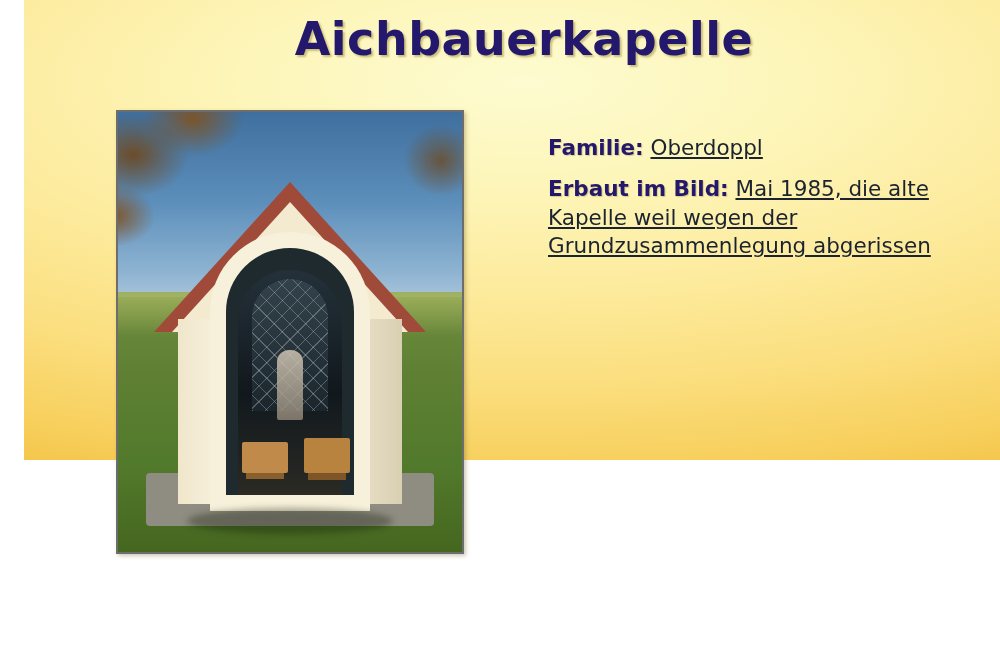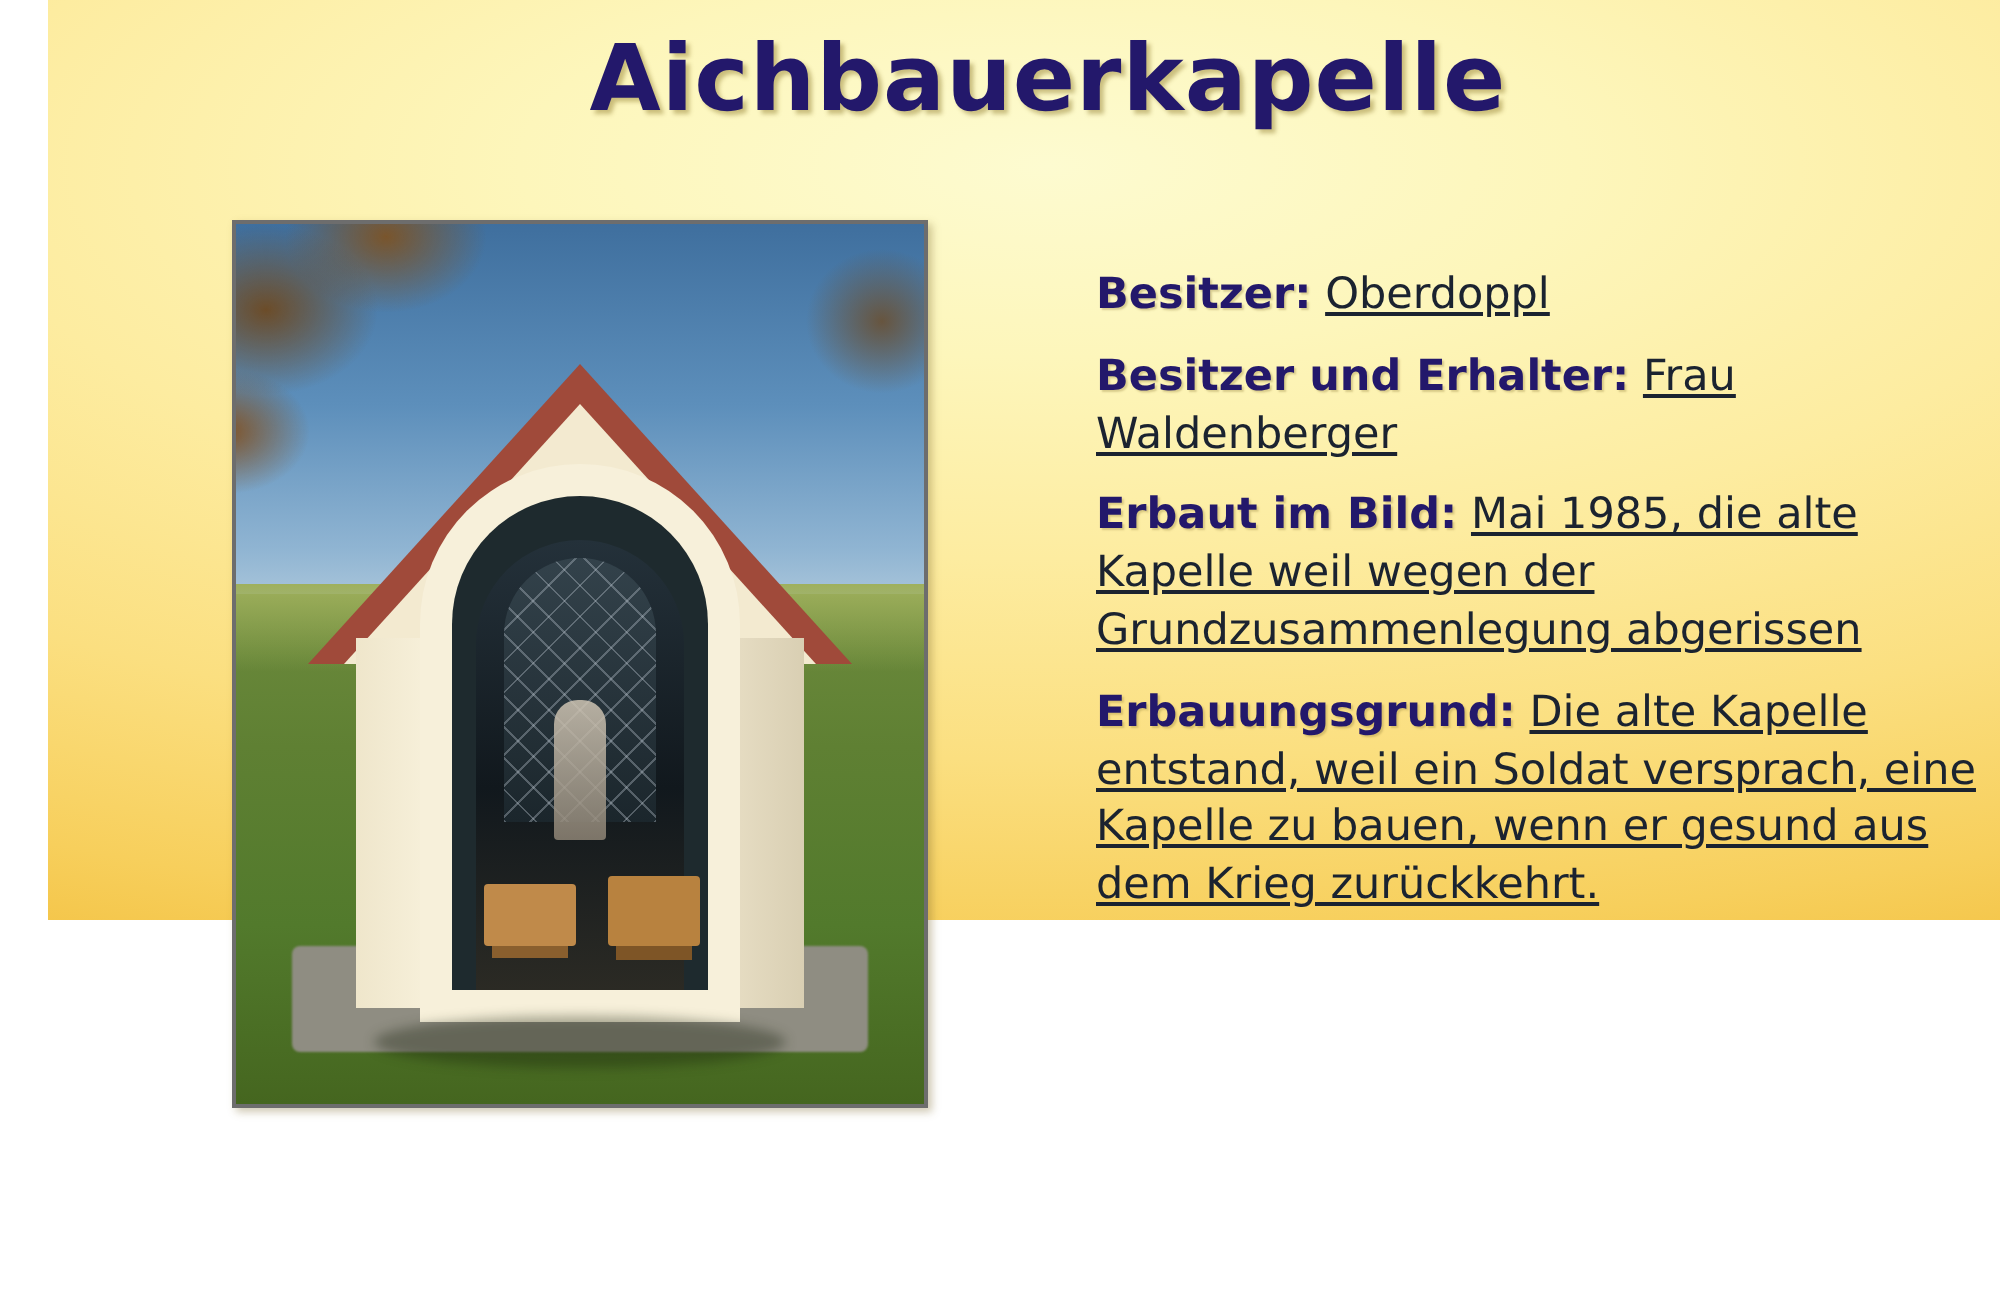--- a/index.html
+++ b/index.html
@@ -219,34 +219,26 @@
     <div class="ph-window"></div>
     <div class="ph-interior-figure"></div>
     <div class="ph-bench-a"></div>
     <div class="ph-bench-b"></div>
     <div class="ph-shadow"></div>
   </div>
 
   <div class="facts">
 
     <div class="fact">
-      <span class="lbl">Besitzer:</span>
+      <span class="lbl">Familie:</span>
       <span class="val">Oberdoppl</span>
     </div>
 
-    <div class="fact">
-      <span class="lbl">Besitzer und Erhalter:</span>
-      <span class="val">Frau Waldenberger</span>
-    </div>
 
     <div class="fact">
       <span class="lbl">Erbaut im Bild:</span>
       <span class="val">Mai 1985, die alte Kapelle weil wegen der Grundzusammenlegung abgerissen</span>
     </div>
 
 
-    <div class="fact">
-      <span class="lbl">Erbauungsgrund:</span>
-      <span class="val">Die alte Kapelle entstand, weil ein Soldat versprach, eine Kapelle zu bauen, wenn er gesund aus dem Krieg zurückkehrt.</span>
-    </div>
 
   </div>
 </div>
 
 </body></html>

